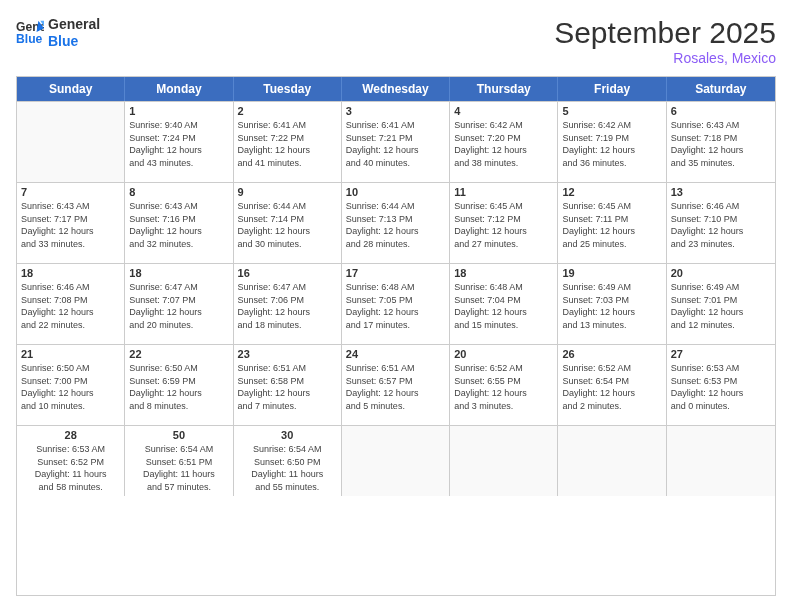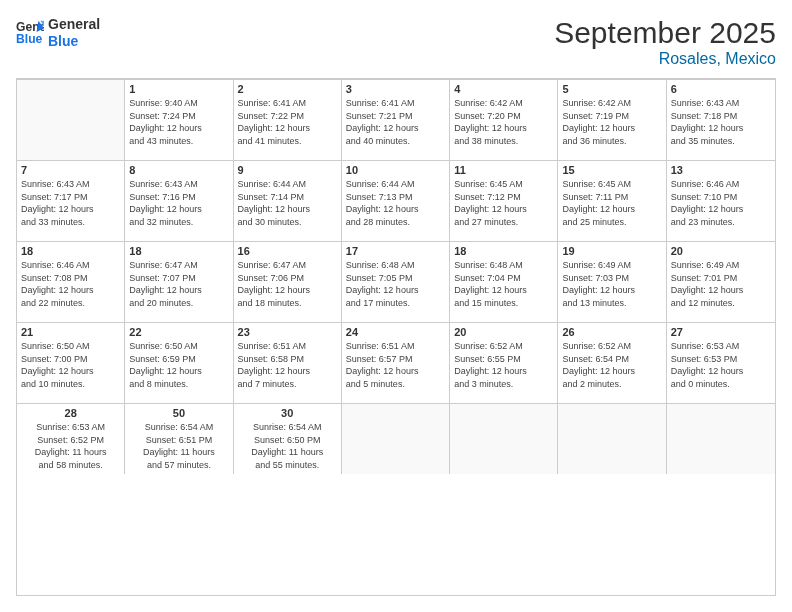--- a/index.html
+++ b/index.html
@@ -34,22 +34,22 @@
     }
     .title-block {
       text-align: right;
     }
     .main-title {
       font-size: 30px;
       font-weight: normal;
       color: #333;
     }
     .subtitle {
-      font-size: 16px;
-      color: #0369a1;
+      font-size: 14px;
+      color: #8b5cf6;
     }
     .calendar {
       border: 1px solid #ccc;
       flex: 1;
     }
     .cal-header-row {
       display: grid;
       grid-template-columns: repeat(7, 1fr);
       background: #3b6dbf;
     }
@@ -115,20 +115,29 @@
         <div style="font-size:14px;font-weight:bold;color:#1a73e8;line-height:1.2;">Blue</div>
       </div>
     </div>
     <div class="title-block">
       <div class="main-title">September 2025</div>
       <div class="subtitle">Rosales, Mexico</div>
     </div>
   </div>
 
   <div class="calendar">
+    <div class="cal-header-row">
+    <div class="cal-header-cell">Sunday</div>
+        <div class="cal-header-cell">Monday</div>
+        <div class="cal-header-cell">Tuesday</div>
+        <div class="cal-header-cell">Wednesday</div>
+        <div class="cal-header-cell">Thursday</div>
+        <div class="cal-header-cell">Friday</div>
+        <div class="cal-header-cell">Saturday</div>
+      </div>
     <div class="cal-body">
     <div class="cal-row">
           <div class="cal-cell empty"></div>
           <div class="cal-cell">
             <div class="day-number">1</div>
             <div class="day-info" style="white-space: pre-line;">Sunrise: 9:40 AM
 Sunset: 7:24 PM
 Daylight: 12 hours
 and 43 minutes.</div>
           </div>
@@ -198,21 +207,21 @@
 and 28 minutes.</div>
           </div>
           <div class="cal-cell">
             <div class="day-number">11</div>
             <div class="day-info" style="white-space: pre-line;">Sunrise: 6:45 AM
 Sunset: 7:12 PM
 Daylight: 12 hours
 and 27 minutes.</div>
           </div>
           <div class="cal-cell">
-            <div class="day-number">15</div>
+            <div class="day-number">12</div>
             <div class="day-info" style="white-space: pre-line;">Sunrise: 6:45 AM
 Sunset: 7:11 PM
 Daylight: 12 hours
 and 25 minutes.</div>
           </div>
           <div class="cal-cell">
             <div class="day-number">13</div>
             <div class="day-info" style="white-space: pre-line;">Sunrise: 6:46 AM
 Sunset: 7:10 PM
 Daylight: 12 hours

